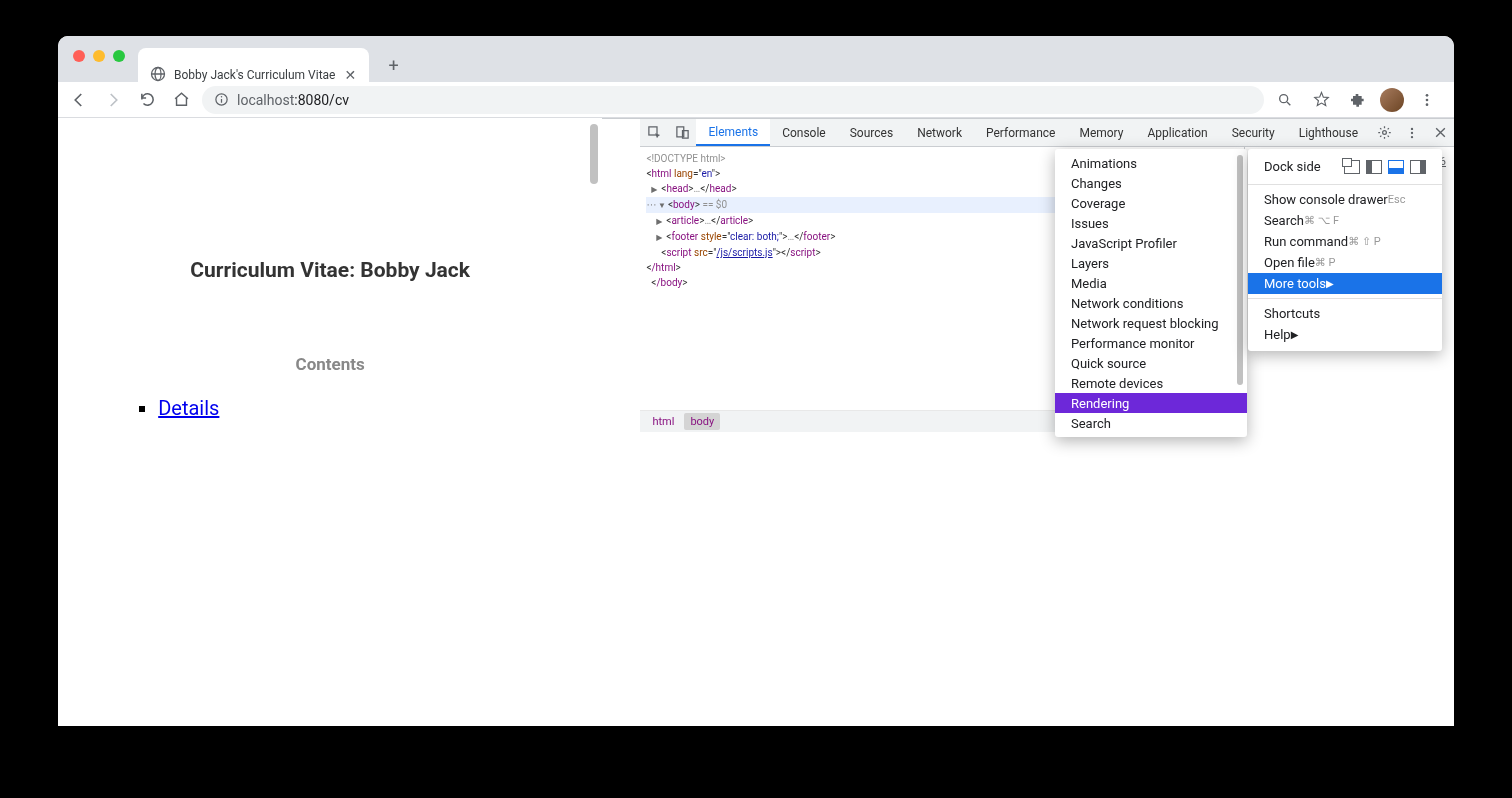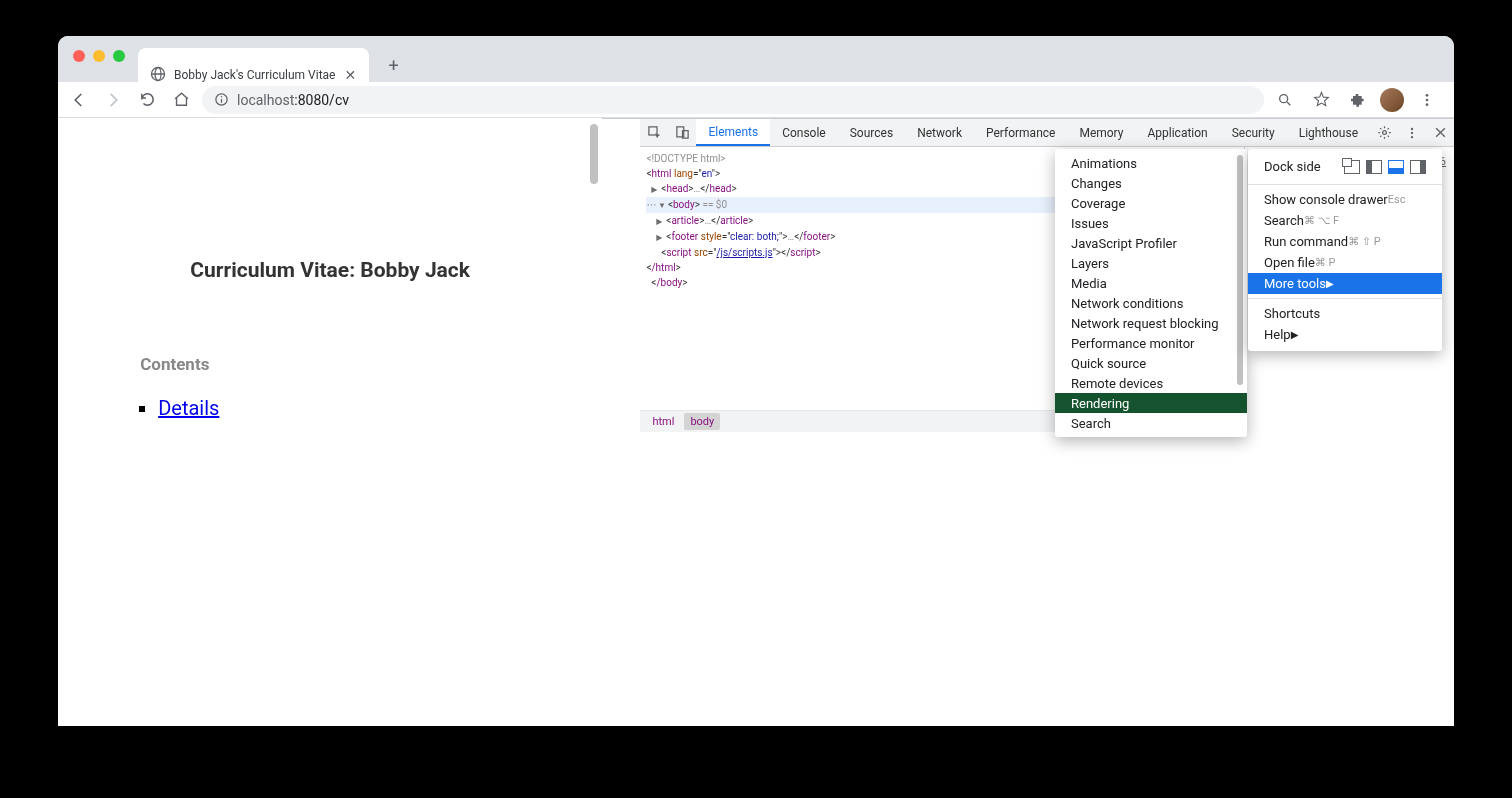--- a/index.html
+++ b/index.html
@@ -19,21 +19,21 @@
 .omnibox { flex:1; height:28px; background:#f1f3f4; border-radius:14px; display:flex; align-items:center; padding:0 12px; gap:8px; font-size:14px; color:#202124; }
 .omni-info { color:#5f6368; }
 .omni-host { color:#5f6368; }
 .toolbar-right { display:flex; align-items:center; gap:10px; padding-right:6px;}
 .avatar { width:24px; height:24px; border-radius:50%; background:linear-gradient(135deg,#a87c5f,#6b4423); }
 .viewport { flex:1; display:flex; overflow:hidden; }
 .page { flex:1; overflow:auto; position:relative; }
 .page-scrollbar { position:absolute; right:4px; top:6px; width:8px; height:60px; background:#c1c1c1; border-radius:4px; }
 .page-inner { padding-top:140px; display:flex; flex-direction:column; align-items:center; }
 .page-h1 { font-size:21px; font-weight:700; color:#333; margin-bottom:72px; }
-.page-h2 { font-size:17px; font-weight:700; color:#888; width:380px; margin-bottom:22px; }
+.page-h2 { font-size:17px; font-weight:700; color:#888; width:380px; margin-bottom:22px;text-align:center; }
 .page-ul { width:380px; list-style:square; padding-left:18px; font-size:20px; }
 .page-ul li a { color:#0000ee; text-decoration:underline; }
 .devtools { height:314px; border-top:1px solid #cacdd1; display:flex; flex-direction:column; background:#fff; position:relative;padding-left:38px; }
 .dt-tabs { height:28px; background:#f1f3f4; border-bottom:1px solid #cacdd1; display:flex; align-items:stretch; font-size:12px; color:#333; }
 .dt-iconbtn { width:28px; display:flex; align-items:center; justify-content:center; color:#5f6368; cursor:pointer; }
 .dt-tab { padding:0 12px; display:flex; align-items:center; cursor:pointer; }
 .dt-tab.active { color:#1a73e8; border-bottom:2px solid #1a73e8; background:#fff; }
 .dt-spacer { flex:1; }
 .dt-body { flex:1; display:flex; overflow:hidden; }
 .dt-elements { flex:1; padding:4px 6px; font-family:Menlo,Consolas,monospace; font-size:10px; line-height:15px; color:#222; overflow:auto; }
@@ -50,21 +50,21 @@
 .caret.open::before { content:"▼"; }
 .dt-crumbs { height:22px; border-top:1px solid #e8e8e8; background:#f1f3f4; display:flex; align-items:center; font-size:11px; color:#5f6368; padding-left:6px; gap:4px; }
 .dt-crumb { padding:2px 6px; cursor:pointer; }
 .dt-crumb.sel { background:#d4d4d4; color:#881280; border-radius:2px; }
 .dt-styles { width:210px; border-left:1px solid #cacdd1; font-family:Menlo,Consolas,monospace; font-size:11px; padding:8px; color:#333; }
 .dt-styles a { color:#5f6368; text-decoration:underline; float:right;}
 .submenu { position:absolute; top:30px; right:207px; width:192px; background:#fff; box-shadow:0 4px 16px rgba(0,0,0,.3); border-radius:3px; padding:4px 0; font-size:13px; max-height:296px; overflow:hidden; }
 .submenu::-webkit-scrollbar{width:0}
 .sub-sb { position:absolute; right:4px; top:6px; width:6px; height:230px; background:#c1c1c1; border-radius:3px; }
 .mi { padding:4px 16px; height:20px; display:flex; align-items:center; color:#202124; cursor:pointer; }
-.mi.hl { background:#14532d; color:#fff; }
+.mi.hl { background:#6d28d9; color:#fff; }
 .mainmenu { position:absolute; top:30px; right:12px; width:194px; background:#fff; box-shadow:0 4px 16px rgba(0,0,0,.3); border-radius:3px; padding:6px 0; font-size:13px; }
 .mm-head { padding:4px 16px 6px; color:#202124; display:flex; align-items:center; justify-content:space-between; }
 .dock-icons { display:flex; gap:6px; }
 .dock-ic { width:16px; height:14px; border:1.5px solid #5f6368; position:relative; cursor:pointer; }
 .dock-ic.popout::after{content:"";position:absolute;width:8px;height:7px;border:1.5px solid #5f6368;left:-3px;top:-3px;background:#fff;}
 .dock-ic.left::after{content:"";position:absolute;width:5px;height:100%;background:#5f6368;left:0;}
 .dock-ic.bottom::after{content:"";position:absolute;width:100%;height:5px;background:#1a73e8;bottom:0;}
 .dock-ic.bottom{border-color:#1a73e8;}
 .dock-ic.right::after{content:"";position:absolute;width:5px;height:100%;background:#5f6368;right:0;}
 .mm-item { padding:4px 16px; height:21px; display:flex; align-items:center; color:#202124; cursor:pointer; }

